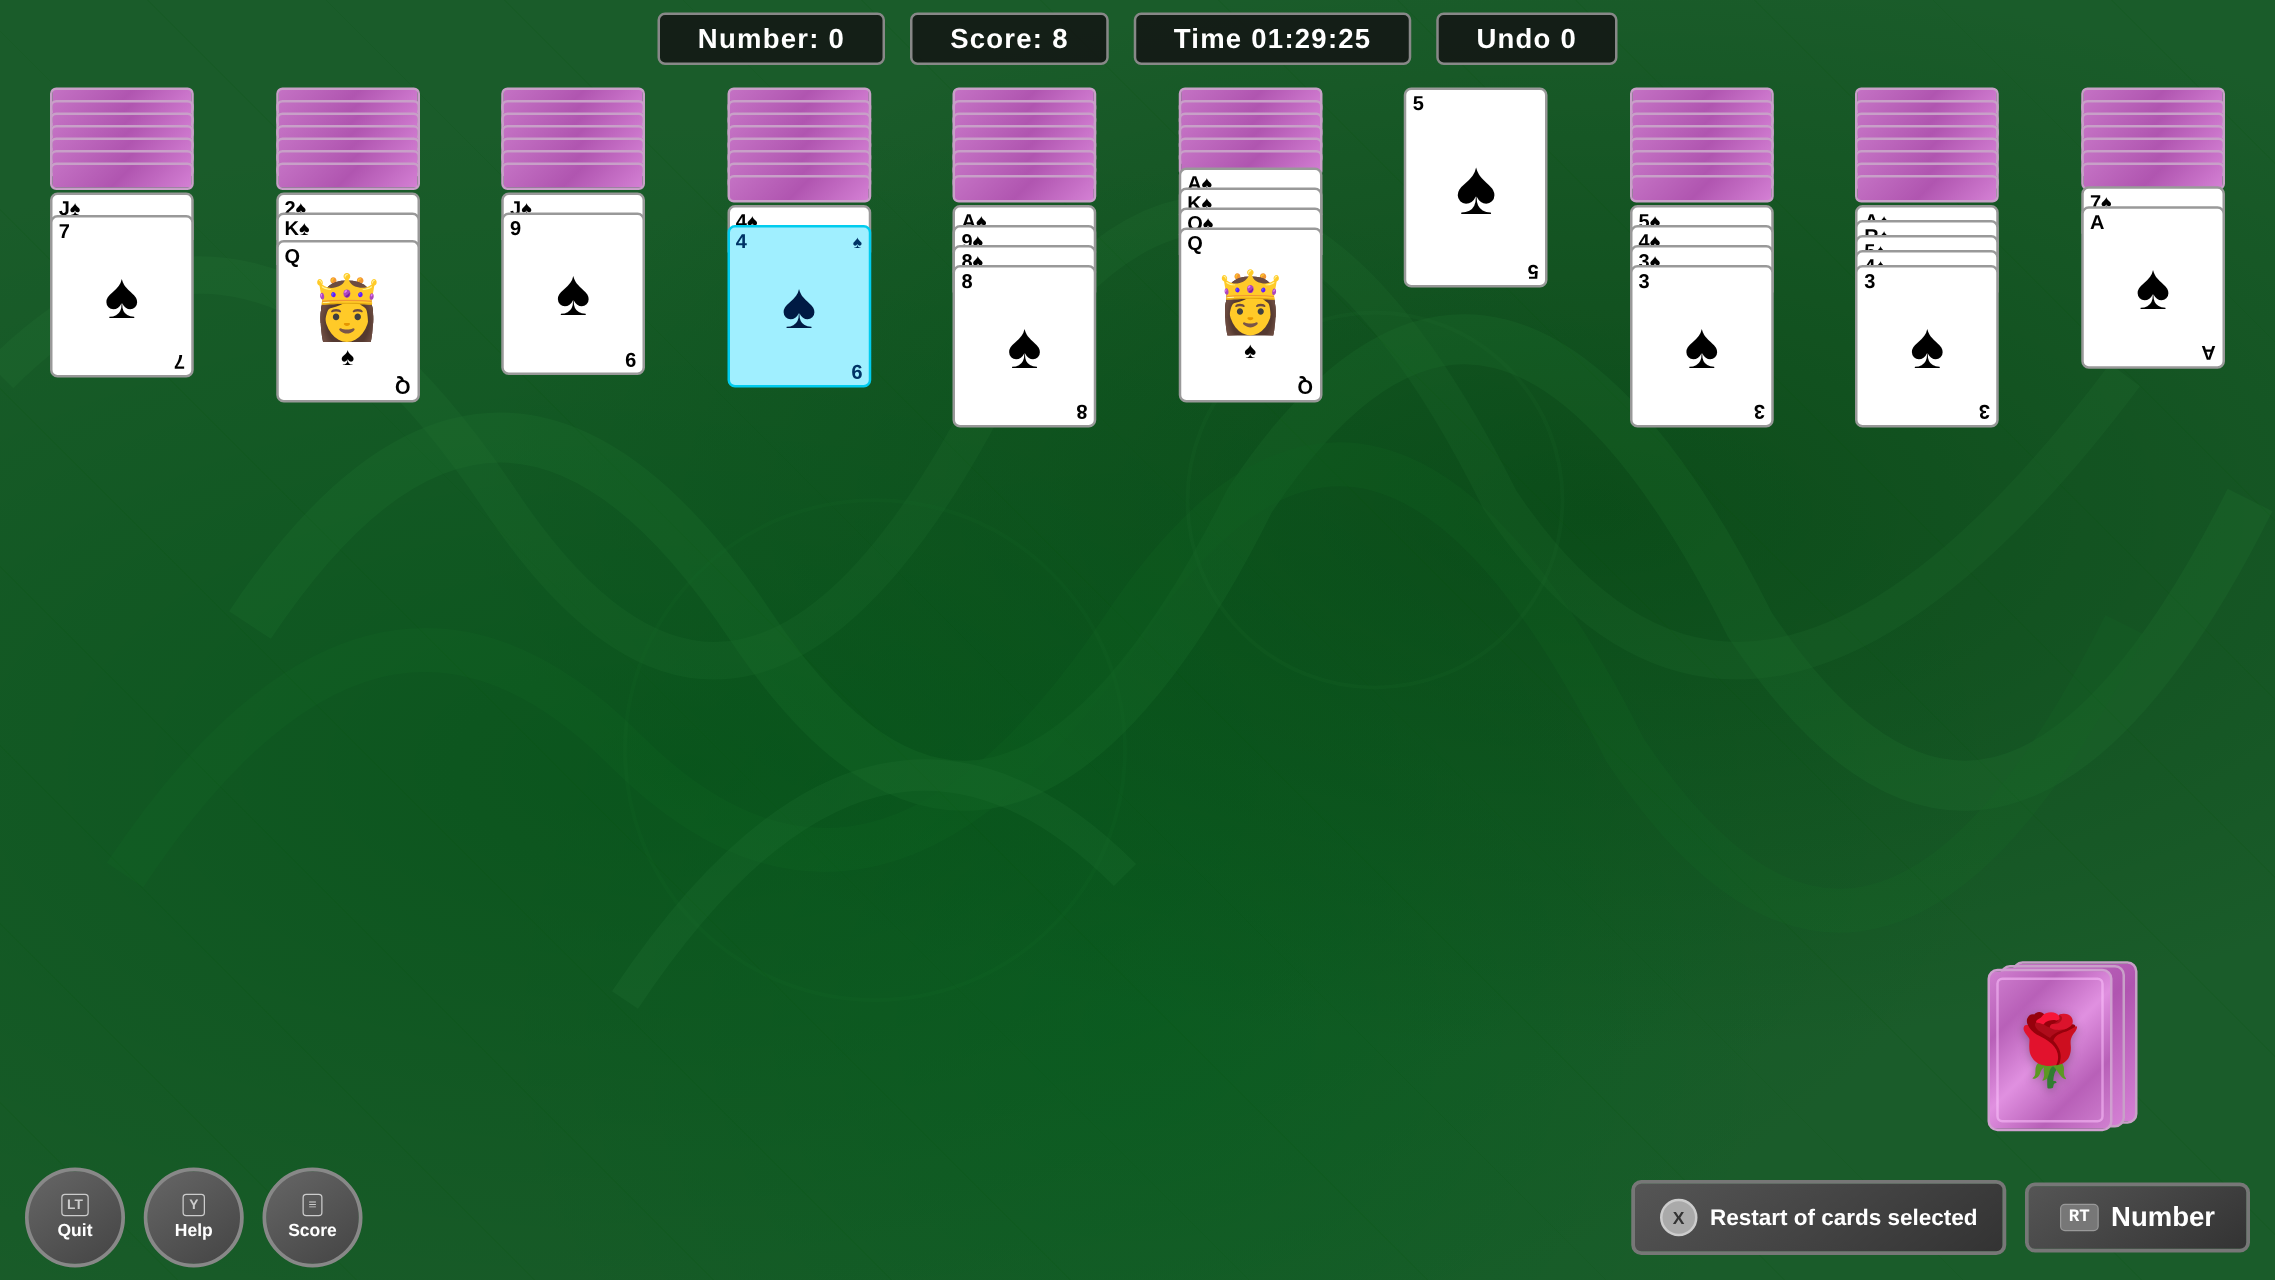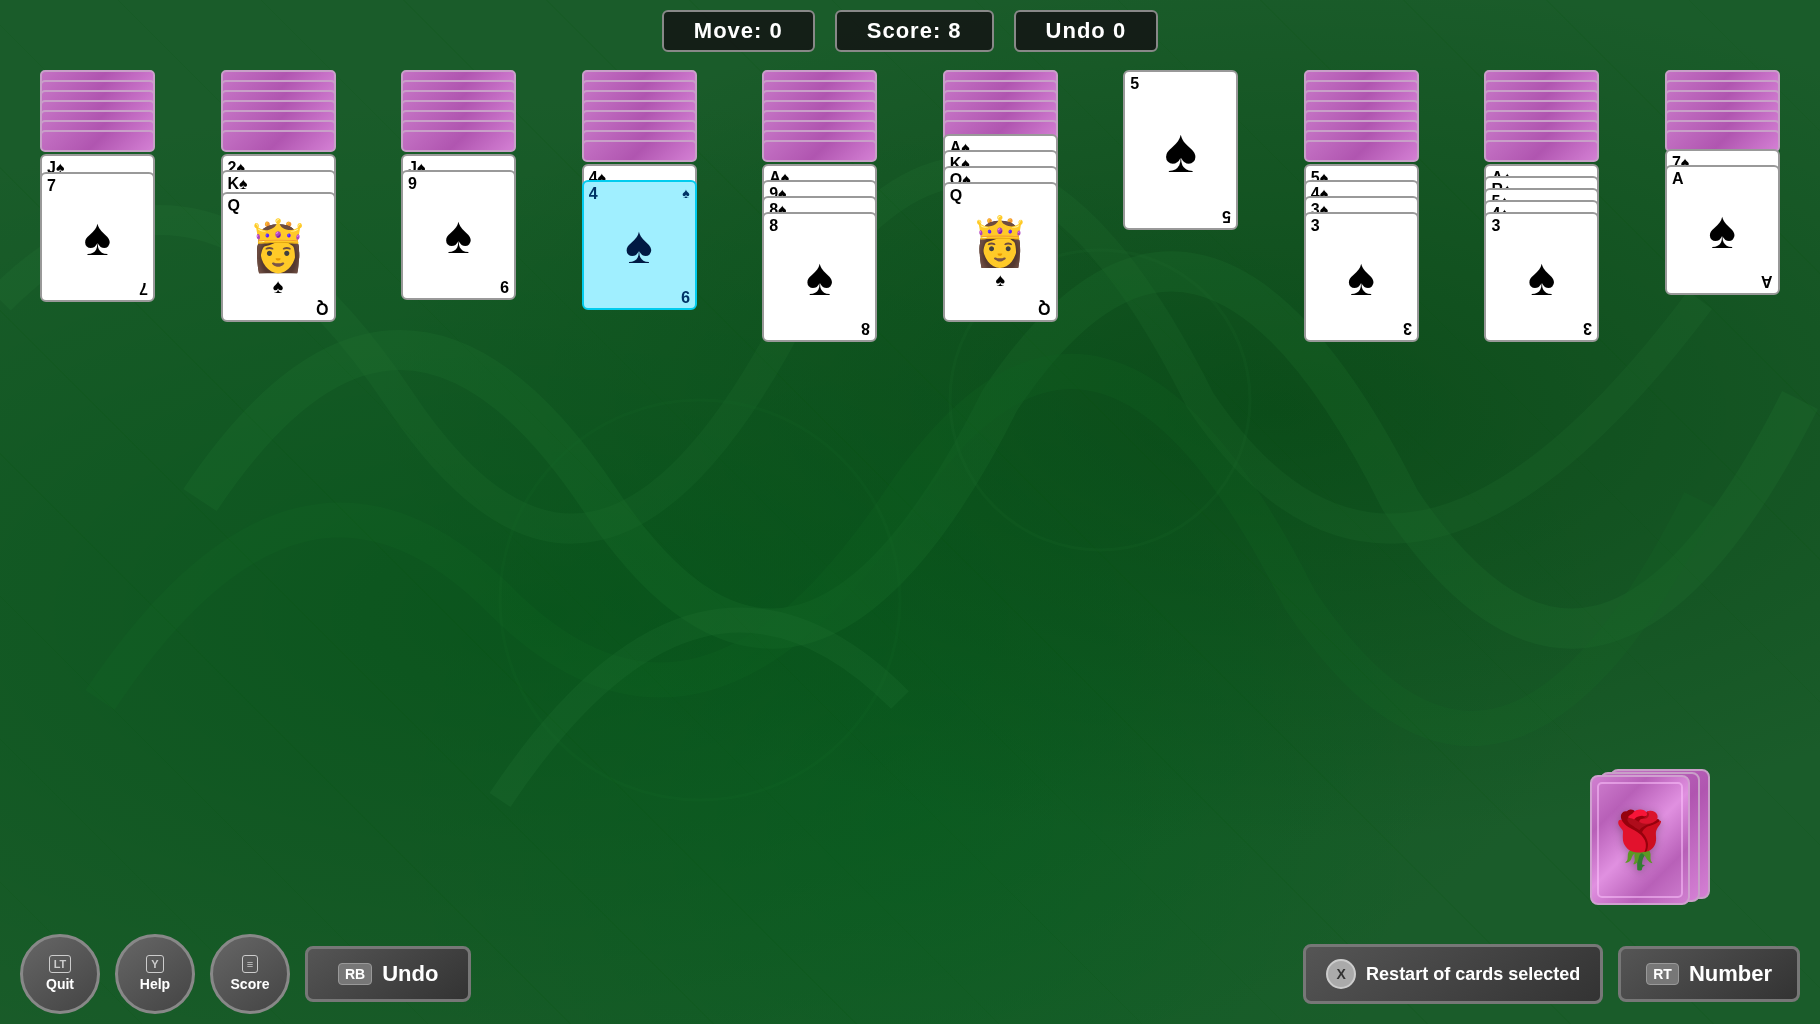--- a/index.html
+++ b/index.html
@@ -176,20 +176,21 @@
       font-weight: bold;
       cursor: pointer;
     }
 
     .rt-badge {
       background: #777;
       border-radius: 4px;
       padding: 2px 6px;
       font-size: 14px;
       border: 1px solid #999;
+      font-family: Liberation Mono, monospace;
     }
 
     
     .swirl-svg {
       position: absolute;
       inset: 0;
       width: 100%;
       height: 100%;
       opacity: 0.3;
       pointer-events: none;
@@ -204,26 +205,31 @@
   <path d="M200,500 Q400,200 600,500 Q800,800 1000,400 Q1200,100 1400,500 Q1600,800 1800,400" stroke="#2a8a3a" stroke-width="40" fill="none" opacity="0.5"></path>
   <path d="M100,700 Q300,400 500,600 Q700,800 900,500 Q1100,200 1300,600 Q1500,900 1700,500" stroke="#1a7a2a" stroke-width="35" fill="none" opacity="0.4"></path>
   <path d="M0,300 Q200,100 400,400 Q600,700 800,300 Q1000,0 1200,400 Q1400,700 1700,300" stroke="#3a9a4a" stroke-width="30" fill="none" opacity="0.3"></path>
   <circle cx="700" cy="600" r="200" stroke="#2a8a3a" stroke-width="3" fill="none" opacity="0.2"></circle>
   <circle cx="1100" cy="400" r="150" stroke="#3a9a4a" stroke-width="3" fill="none" opacity="0.2"></circle>
   <path d="M500,800 Q700,500 900,700" stroke="#4aaa5a" stroke-width="25" fill="none" opacity="0.3"></path>
 </svg>
 
 <div class="header">
   <div class="stat-box">
-    <span>Move:</span>
+    <span>Number:</span>
     <span>0</span>
   </div>
   <div class="stat-box">
     <span>Score:</span>
     <span>8</span>
+  </div>
+  <div class="stat-box">
+    <span>Time</span>
+    <span> </span>
+    <span>01:29:25</span>
   </div>
   <div class="stat-box">
     <span>Undo</span>
     <span>  </span>
     <span>0</span>
   </div>
 </div>
 
 <div style="position:absolute; top:60px; left:20px; right:20px; display:flex; justify-content:space-between; padding:10px 15px;">
 
@@ -482,24 +488,20 @@
     <div class="ctrl-btn">
       <div class="ctrl-label-top">Y</div>
       <div>Help</div>
     </div>
 
     <div class="ctrl-btn">
       <div class="ctrl-label-top">≡</div>
       <div>Score</div>
     </div>
 
-    <div class="undo-btn">
-      <span class="rb-badge">RB</span>
-      <span>Undo</span>
-    </div>
   </div>
 
   <div class="bottom-right">
 
     <div class="num-cards-btn">
       <div class="x-badge">
         <span>X</span>
       </div>
       <span>Restart of cards selected</span>
     </div>

